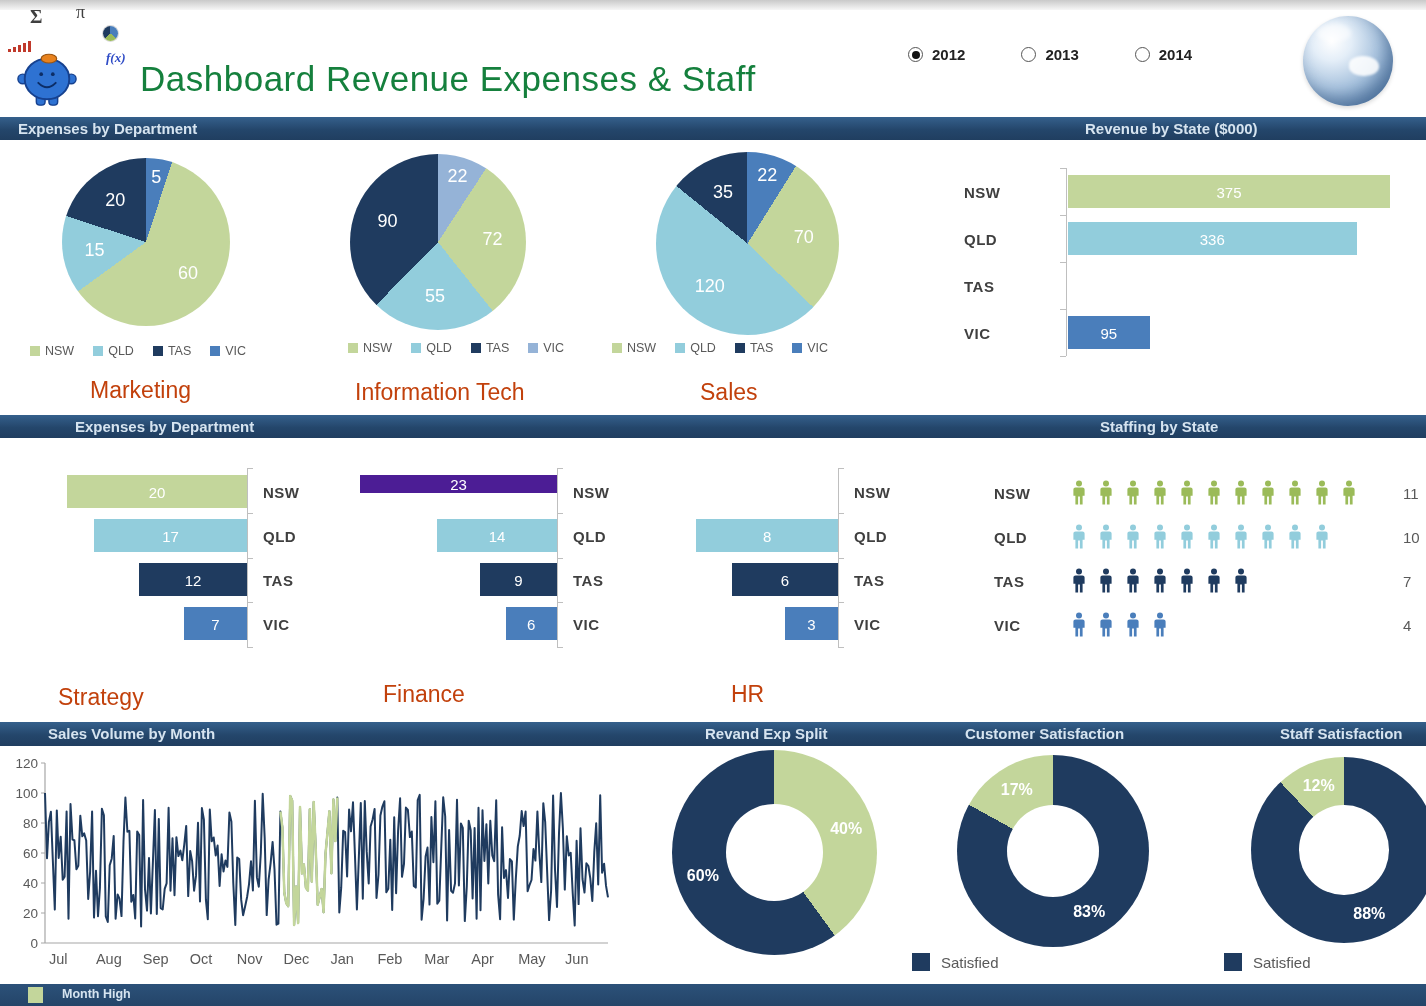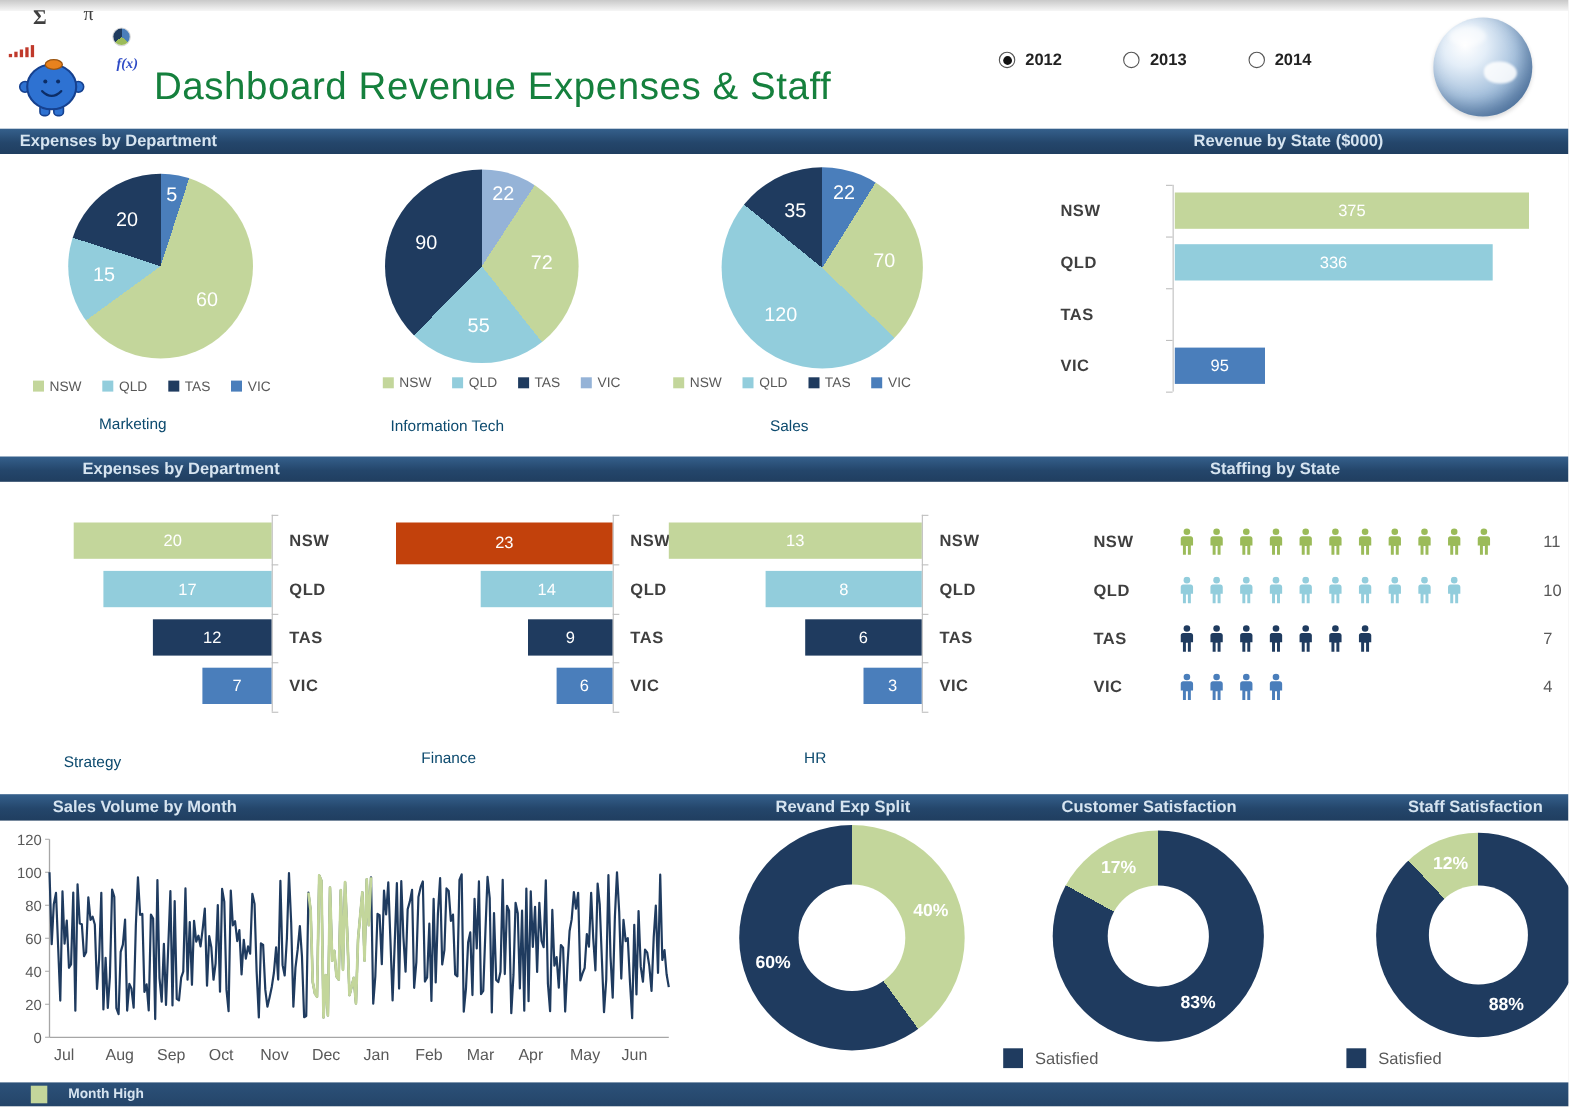--- a/index.html
+++ b/index.html
@@ -41,21 +41,21 @@
        background:linear-gradient(#2c5179,#1f3d5e);padding-left:47px;}
   .botbar .sw{position:absolute;left:28px;top:3px;width:15px;height:16px;background:#c3d69b;}
   .botbar span{position:absolute;left:62px;top:3px;color:#d6e4f0;font-size:12.5px;font-weight:bold;}
   
   .chart{position:absolute;}
   .pie{border-radius:50%;}
   .pval{position:absolute;transform:translate(-50%,-50%);color:#fff;font-size:18px;}
   .plegend{position:absolute;display:flex;align-items:center;font-size:12.5px;color:#595959;}
   .plegend .li{display:flex;align-items:center;gap:5px;margin-right:19px;}
   .plegend .sw{width:10px;height:10px;display:inline-block;}
-  .ctitle{position:absolute;color:#0c4a6e;font-size:14px;white-space:nowrap;}
+  .ctitle{position:absolute;color:#c2410c;font-size:23px;white-space:nowrap;}
   .hbar{position:absolute;}
   .bval{position:absolute;left:0;right:0;top:50%;transform:translateY(-50%);
        text-align:center;color:#fff;font-size:15px;}
   .blab{position:absolute;transform:translateY(-50%);color:#3f3f3f;font-weight:bold;
        font-size:15px;letter-spacing:.5px;}
   .axisline{position:absolute;width:1px;background:#bfbfbf;}
   .tickmark{position:absolute;height:1px;width:6px;background:#bfbfbf;}
   .picount{position:absolute;transform:translateY(-50%);color:#595959;font-size:15px;}
   .picon{position:absolute;}
   .donut{position:absolute;border-radius:50%;}
@@ -236,21 +236,21 @@
       </div>
       <div class="blab" style="top: 158.5px; left: 223px;">VIC</div>
       <div class="axisline" style="left: 207px; top: 3px; height: 179px;"></div>
       <div class="tickmark" style="top: 3px; left: 207px;"></div>
       <div class="tickmark" style="top: 47.75px; left: 207px;"></div>
       <div class="tickmark" style="top: 92.5px; left: 207px;"></div>
       <div class="tickmark" style="top: 137.25px; left: 207px;"></div>
       <div class="tickmark" style="top: 182px; left: 207px;"></div>
     </div>
   <div class="chart" id="c-bar-finance" style="left:355px;top:465px;width:320px;height:185px">
-      <div class="hbar" style="top: 10px; height: 38px; width: 197px; background: #c2410c; left: 5px;">
+      <div class="hbar" style="top: 10px; height: 18px; width: 197px; background: #4c1d95; left: 5px;">
         <div class="bval">23</div>
       </div>
       <div class="blab" style="top: 26.5px; left: 218px;">NSW</div>
       <div class="hbar" style="top: 54px; height: 33px; width: 119.913px; background: rgb(146, 205, 220); left: 82.087px;">
         <div class="bval">14</div>
       </div>
       <div class="blab" style="top: 70.5px; left: 218px;">QLD</div>
       <div class="hbar" style="top: 98px; height: 33px; width: 77.087px; background: rgb(31, 59, 95); left: 124.913px;">
         <div class="bval">9</div>
       </div>
@@ -260,23 +260,20 @@
       </div>
       <div class="blab" style="top: 158.5px; left: 218px;">VIC</div>
       <div class="axisline" style="left: 202px; top: 3px; height: 179px;"></div>
       <div class="tickmark" style="top: 3px; left: 202px;"></div>
       <div class="tickmark" style="top: 47.75px; left: 202px;"></div>
       <div class="tickmark" style="top: 92.5px; left: 202px;"></div>
       <div class="tickmark" style="top: 137.25px; left: 202px;"></div>
       <div class="tickmark" style="top: 182px; left: 202px;"></div>
     </div>
   <div class="chart" id="c-bar-hr" style="left:600px;top:465px;width:320px;height:185px">
-      <div class="hbar" style="top: 10px; height: 33px; width: 230px; background: rgb(195, 214, 155); left: 8px;">
-        <div class="bval">13</div>
-      </div>
       <div class="blab" style="top: 26.5px; left: 254px;">NSW</div>
       <div class="hbar" style="top: 54px; height: 33px; width: 141.538px; background: rgb(146, 205, 220); left: 96.4615px;">
         <div class="bval">8</div>
       </div>
       <div class="blab" style="top: 70.5px; left: 254px;">QLD</div>
       <div class="hbar" style="top: 98px; height: 33px; width: 106.154px; background: rgb(31, 59, 95); left: 131.846px;">
         <div class="bval">6</div>
       </div>
       <div class="blab" style="top: 114.5px; left: 254px;">TAS</div>
       <div class="hbar" style="top: 142px; height: 33px; width: 53.0769px; background: rgb(74, 126, 187); left: 184.923px;">

